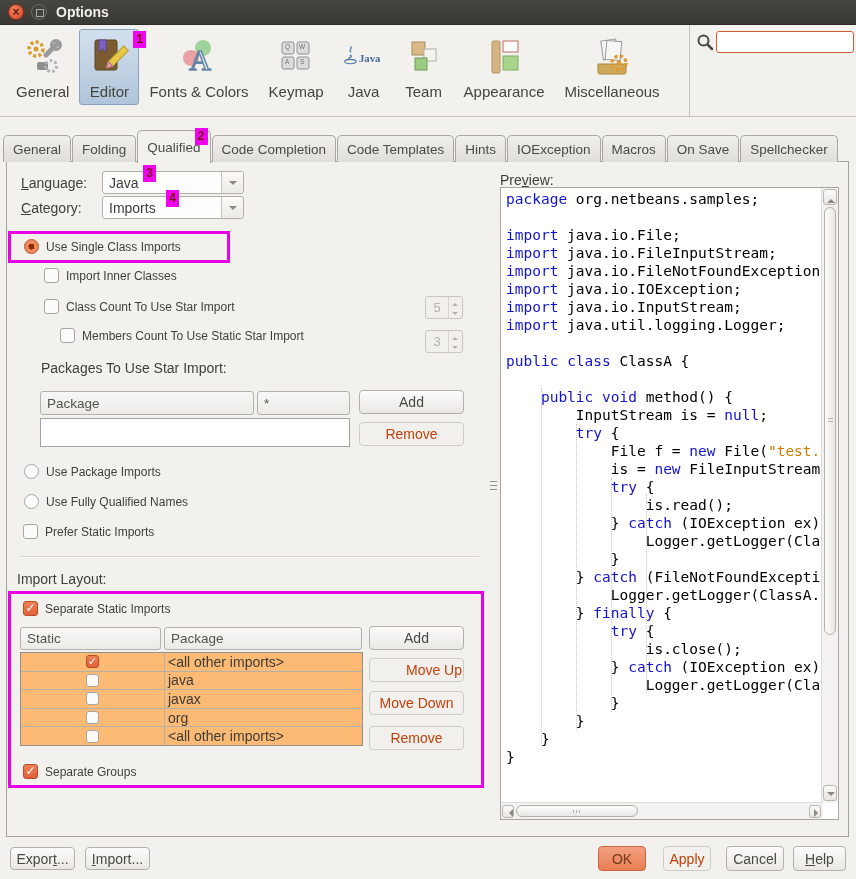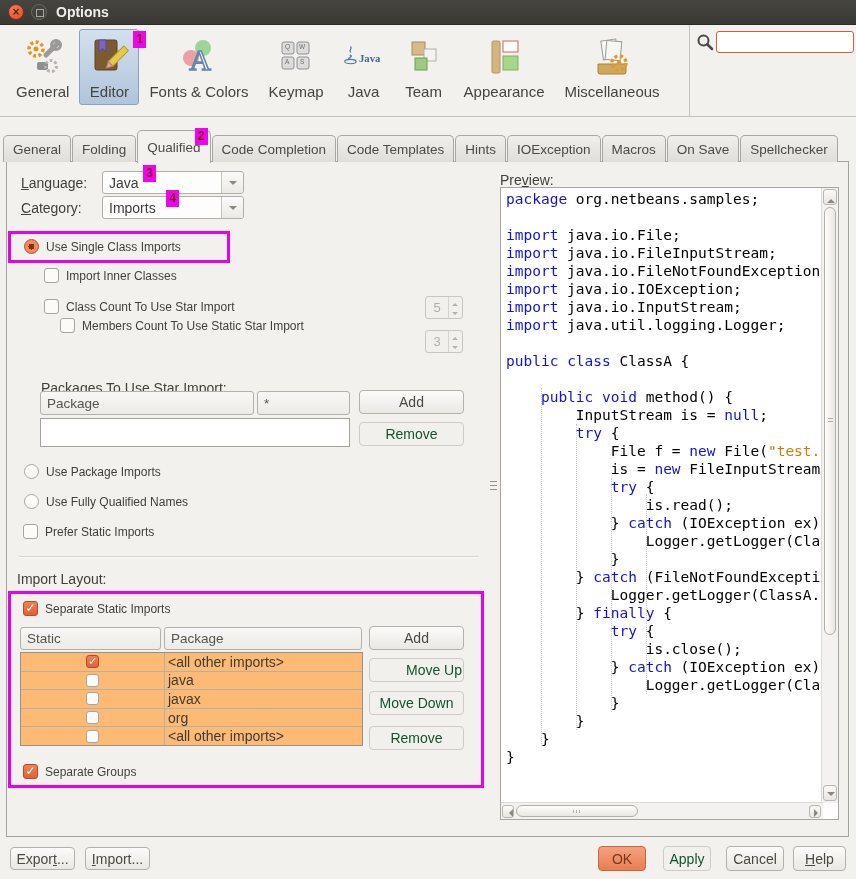--- a/index.html
+++ b/index.html
@@ -56,21 +56,21 @@
   .combo .arr::after{content:"";border:4px solid transparent;border-top-color:#8b8880;margin-top:4px;}
 
   .spin{position:absolute;width:38px;height:23px;box-sizing:border-box;border:1px solid #c9c6c0;border-radius:3px;background:#f1f0ed;display:flex;}
   .spin .num{flex:1;display:flex;align-items:center;justify-content:center;font-size:13px;color:#b2afa8;}
   .spin .arrows{width:13px;border-left:1px solid #d6d3cd;display:flex;flex-direction:column;}
   .spin .arrows i{flex:1;position:relative;}
   .spin .arrows i.up::after{content:"";position:absolute;left:3px;top:3px;border:3px solid transparent;border-bottom-color:#b5b2ab;}
   .spin .arrows i.dn::after{content:"";position:absolute;left:3px;top:4px;border:3px solid transparent;border-top-color:#b5b2ab;}
 
   .btn{position:absolute;box-sizing:border-box;border:1px solid #b4b1ab;border-radius:4px;background:linear-gradient(#fcfbfa,#eae8e4);font-size:14px;color:#4a4944;display:flex;align-items:center;justify-content:center;white-space:nowrap;font-family:inherit;}
-  .btn.disabled{color:#14532d;background:#f1f0ed;border-color:#cfccc6;}
+  .btn.disabled{color:#c2410c;background:#f1f0ed;border-color:#cfccc6;}
   .btn.primary{background:linear-gradient(#f3a182,#e97e53);border-color:#c8653f;color:#733a1e;}
 
   .thdr{position:absolute;box-sizing:border-box;border:1px solid #b4b1ab;border-radius:3px;background:linear-gradient(#f8f7f6,#ecebe7);font-size:13.5px;color:#55534d;display:flex;align-items:center;padding-left:6px;}
   .tbody-empty{position:absolute;background:#fff;border:1px solid #a5a29c;box-sizing:border-box;}
 
   .lt-body{position:absolute;background:#fdba74;border:1px solid #94918b;box-sizing:border-box;display:flex;flex-direction:column;}
   .lt-row{flex:1;display:flex;border-bottom:1px solid #b3b0aa;}
   .lt-row:last-child{border-bottom:none;}
   .lt-c1{width:144px;border-right:1px solid #b3b0aa;display:flex;align-items:center;justify-content:center;box-sizing:border-box;}
   .lt-c2{flex:1;font-size:14px;color:#3c3b37;display:flex;align-items:center;padding-left:3px;white-space:nowrap;overflow:hidden;}
@@ -288,33 +288,33 @@
       <span class="cb"></span>
       <span class="txt">Class Count To Use Star Import</span>
     </div>
     <div class="spin" style="left:418px;top:134px;">
       <span class="num">5</span>
       <span class="arrows">
           <i class="up"></i>
           <i class="dn"></i>
         </span>
     </div>
-    <div class="opt" style="left:37px;top:156px;padding-left:16px;">
+    <div class="opt" style="left:37px;top:166px;padding-left:16px;">
       <span class="cb"></span>
       <span class="txt">Members Count To Use Static Star Import</span>
     </div>
     <div class="spin" style="left:418px;top:168px;">
       <span class="num">3</span>
       <span class="arrows">
           <i class="up"></i>
           <i class="dn"></i>
         </span>
     </div>
 
-    <div class="lbl" style="left:34px;top:218px;">Packages To Use Star Import:</div>
+    <div class="lbl" style="left:34px;top:198px;">Packages To Use Star Import:</div>
     <div class="thdr" style="left:33px;top:229px;width:214px;height:24px;">Package</div>
     <div class="thdr" style="left:250px;top:229px;width:93px;height:24px;">*</div>
     <div class="tbody-empty" style="left:33px;top:256px;width:310px;height:29px;"></div>
     <button class="btn" style="left:352px;top:228px;width:105px;height:24px;">Add</button>
     <button class="btn disabled" style="left:352px;top:260px;width:105px;height:24px;">Remove</button>
 
     <div class="opt" style="left:17px;top:302px;">
       <span class="radio"></span>
       <span class="txt">Use Package Imports</span>
     </div>

